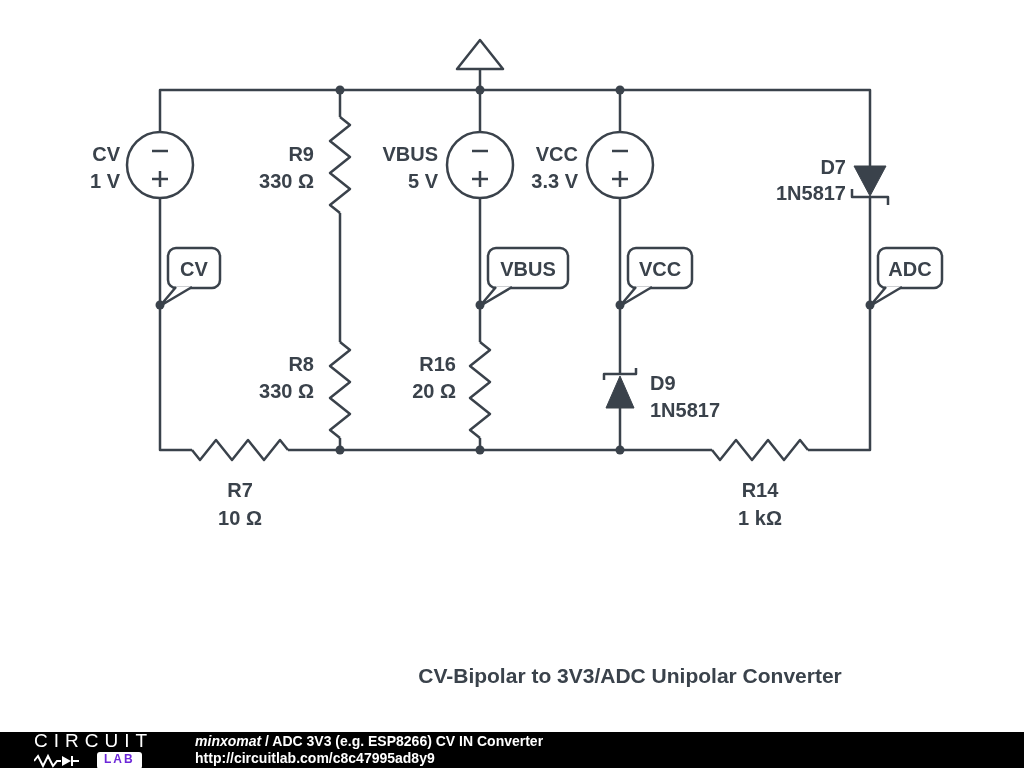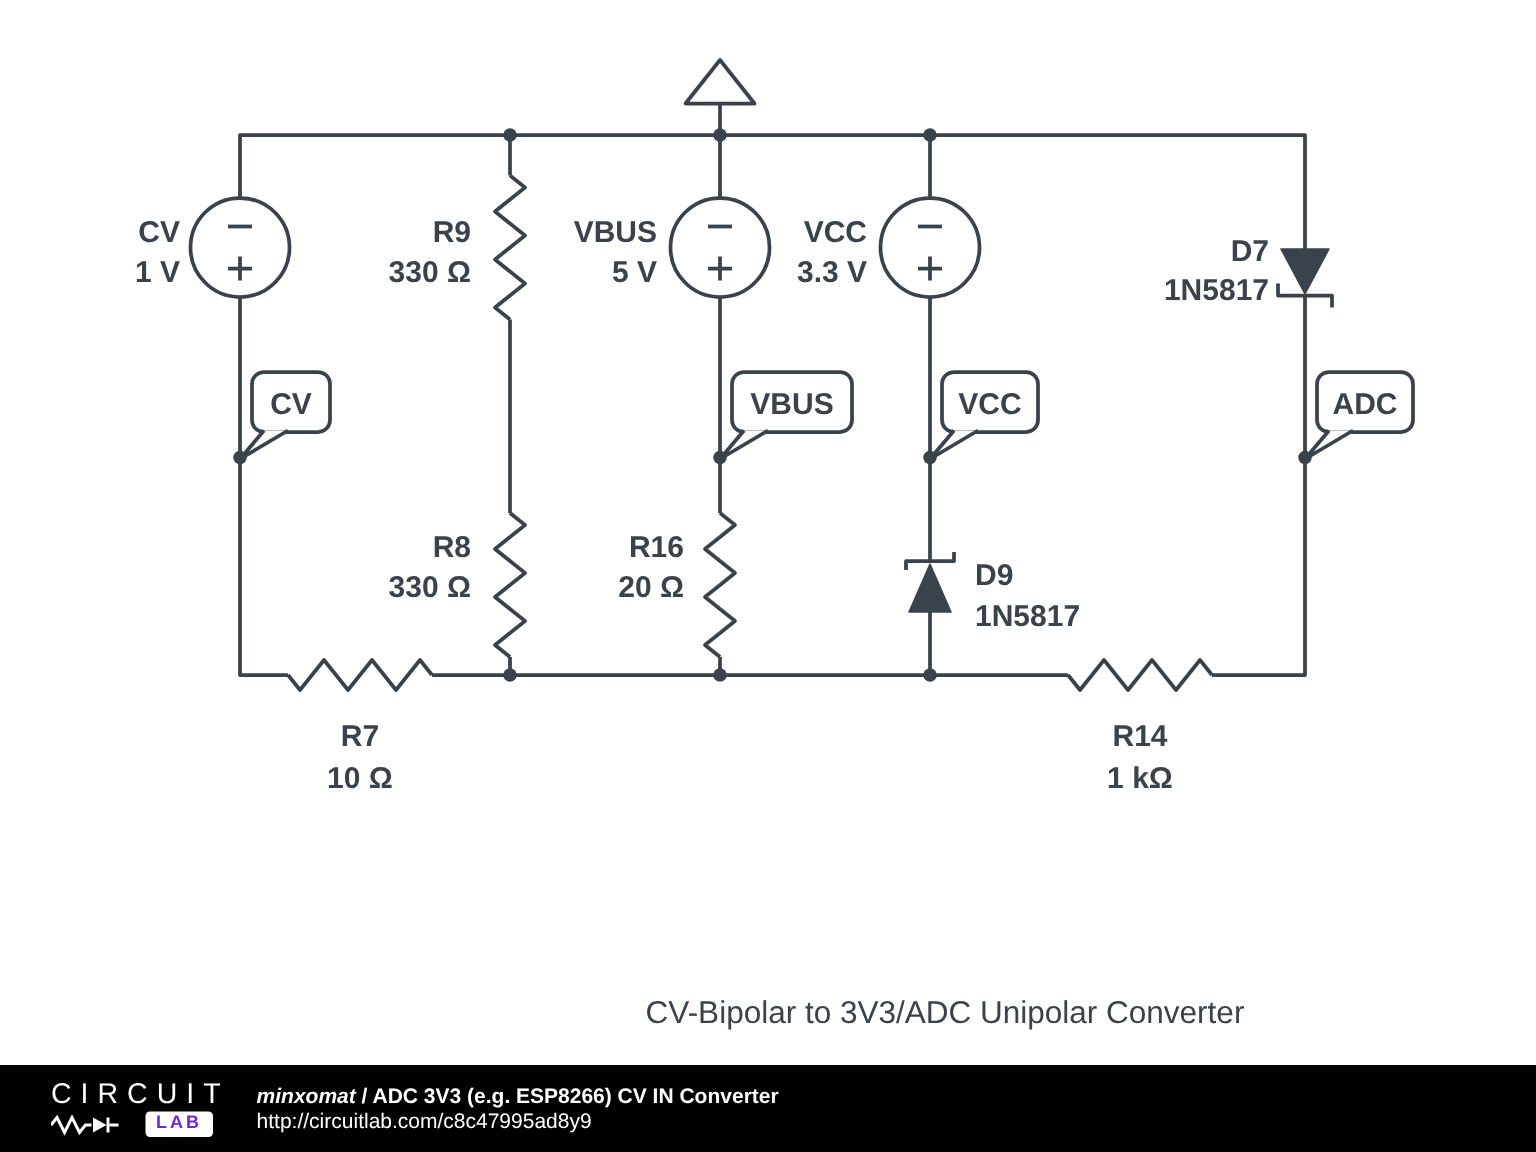--- a/index.html
+++ b/index.html
@@ -7,32 +7,32 @@
   html,body { margin:0; padding:0; }
   body { width:1024px; height:768px; background:#fff; font-family:"Liberation Sans", sans-serif; }
   .page { position:relative; width:1024px; height:768px; background:#fff; overflow:hidden; }
   .schematic { position:absolute; left:0; top:0; }
   svg text { fill:var(--sch); font-family:"Liberation Sans", sans-serif; font-weight:bold; font-size:20px; }
   .wire { fill:none; stroke:var(--sch); stroke-width:2.5; stroke-linejoin:round; }
   .node-dot { fill:var(--sch); stroke:none; }
   .white-shape { fill:#ffffff; stroke:var(--sch); stroke-width:2.5; stroke-linejoin:round; }
   .filled-shape { fill:var(--sch); stroke:var(--sch); stroke-width:1; stroke-linejoin:round; }
   .caption { position:absolute; top:664px; left:630px; transform:translateX(-50%); font-size:21px;
-             font-weight:normal; color:var(--sch); white-space:nowrap; }
-  .footer { position:absolute; left:0; bottom:0; width:1024px; height:58px; background:var(--footer-bg);
+             font-weight:bold; color:var(--sch); white-space:nowrap; }
+  .footer { position:absolute; left:0; bottom:0; width:1024px; height:36px; background:var(--footer-bg);
             color:var(--footer-fg); display:flex; align-items:center; }
   .logo { margin-left:34px; display:flex; flex-direction:column; justify-content:center; line-height:1; }
   .logo-circuit { font-size:19px; letter-spacing:6px; font-weight:normal; color:var(--footer-fg); }
   .logo-row { display:flex; align-items:center; gap:5px; margin-top:2px; }
   .logo-lab { background:#ffffff; color:#6d28d9; font-size:12px; font-weight:bold; letter-spacing:2px;
               padding:1px 7px 2px; border-radius:3px; line-height:1.1; }
-  .attr { margin-left:18px; display:flex; flex-direction:column; justify-content:center; line-height:1.2; }
+  .attr { margin-left:42px; display:flex; flex-direction:column; justify-content:center; line-height:1.2; }
   .attr-line1 { font-size:14px; font-weight:bold; }
   .attr-author { font-style:italic; }
-  .attr-url { font-size:14px; font-weight:normal; }
+  .attr-url { font-size:14px; font-weight:bold; }
 </style>
 </head>
 <body>
 
 <div class="page">
 
   <svg class="schematic" width="1024" height="728" viewBox="0 0 1024 728">
 
     <g>
       <path class="wire" d="M160,132 V90 H870 V166"></path>

